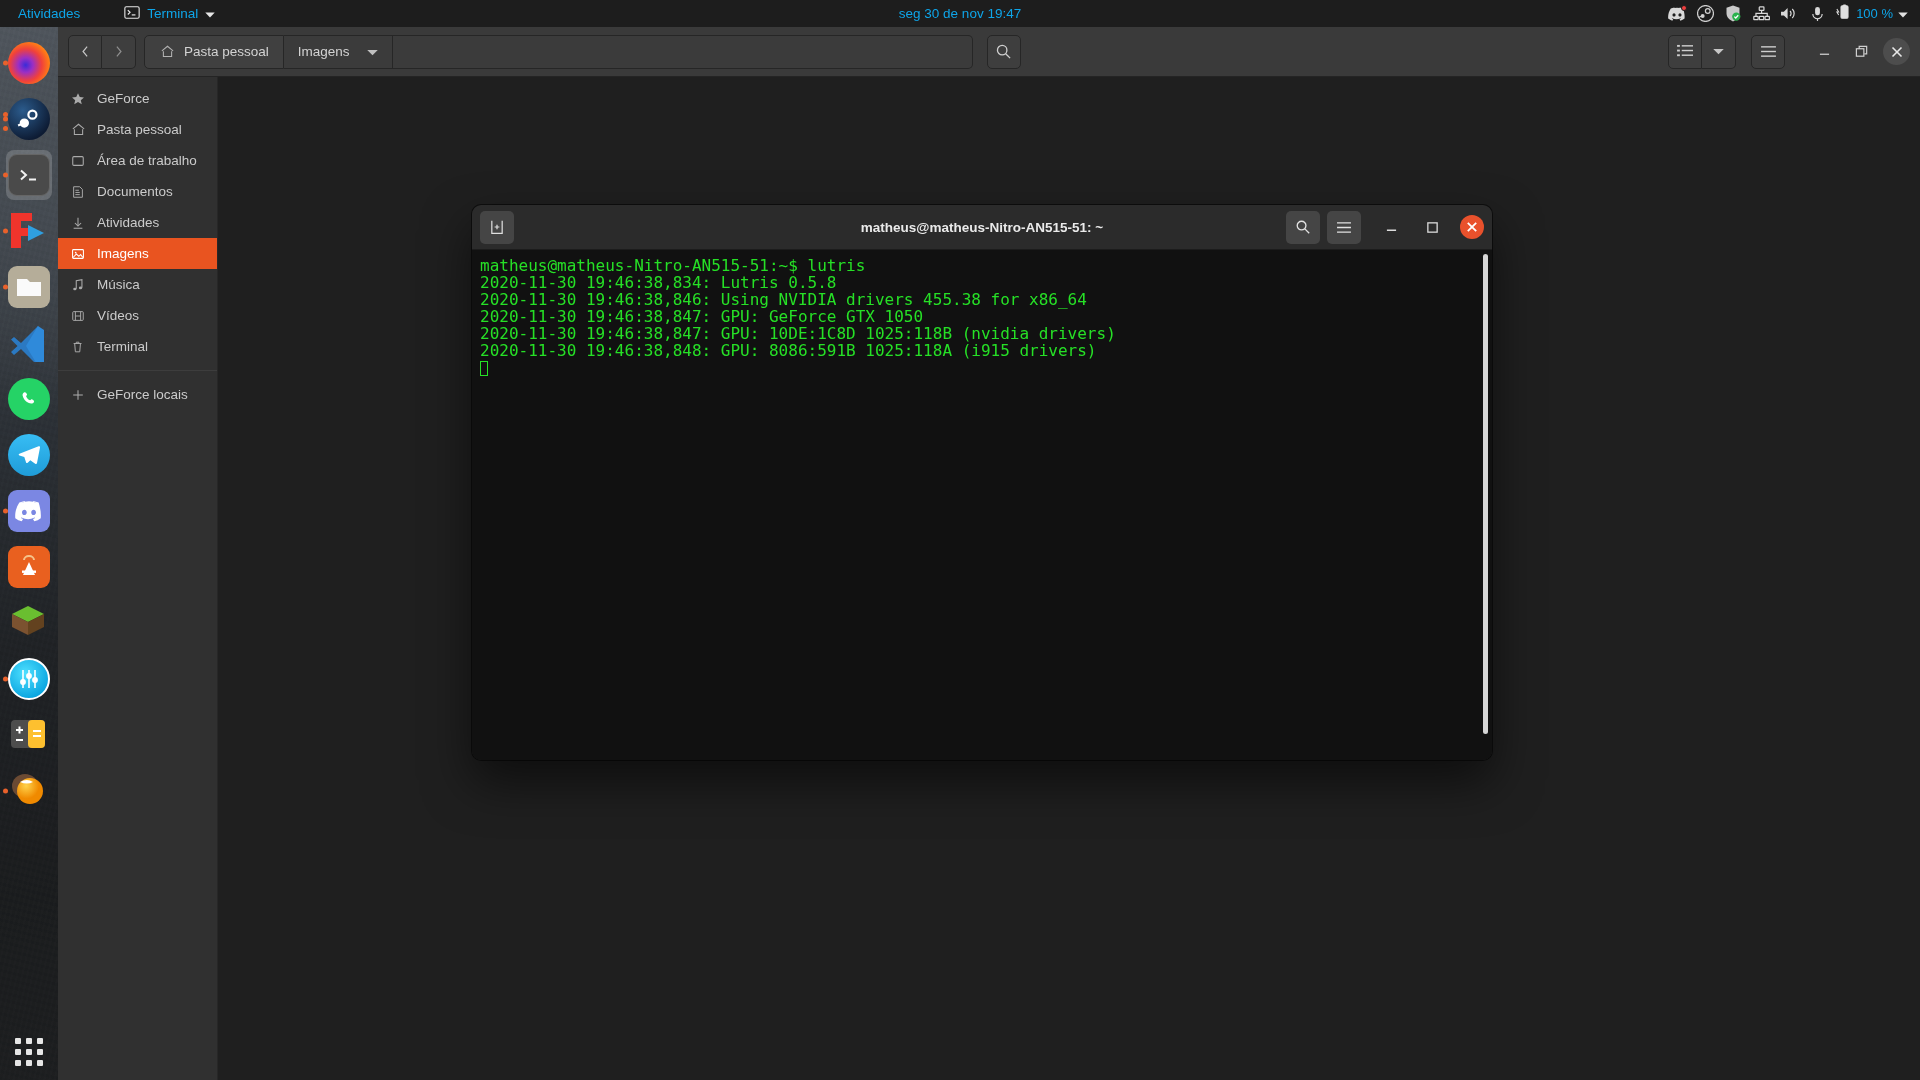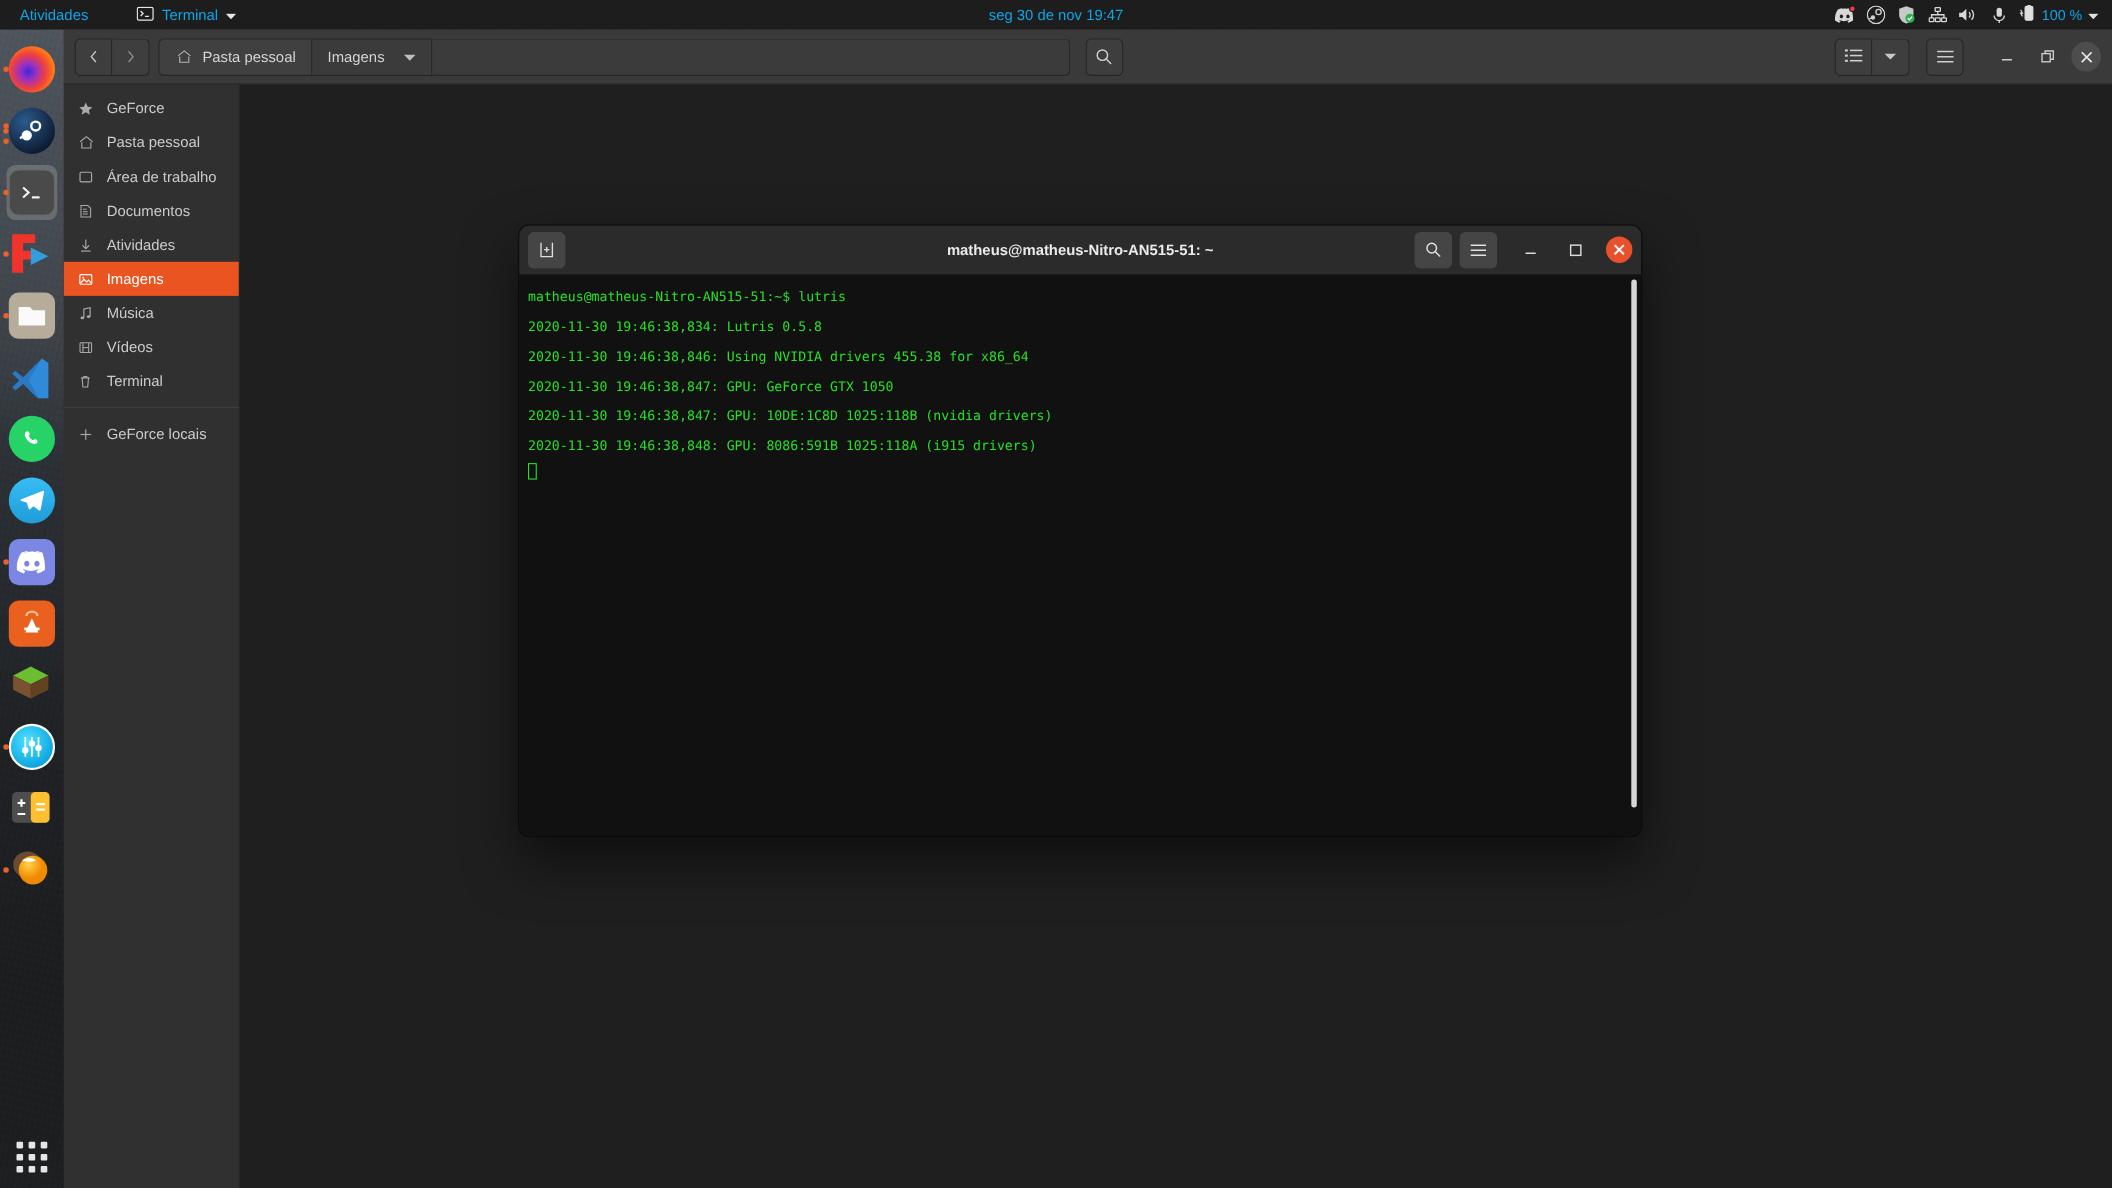--- a/index.html
+++ b/index.html
@@ -155,21 +155,21 @@
   #term-close {
     width:24px; height:24px; border-radius:50%; background:#e9512c;
     display:flex; align-items:center; justify-content:center; cursor:pointer; margin-left:4px;
   }
   #term-body {
     flex:1; background:#111111; position:relative; overflow:hidden;
     padding:7px 0 0 4px;
   }
   #term-text {
     font-family:"DejaVu Sans Mono","Liberation Mono",monospace;
-    font-size:12px; line-height:27px; color:#26e026;
+    font-size:16px; line-height:17px; color:#26e026;
     white-space:pre; padding-left:4px;
   }
   #cursor {
     width:8px; height:15px; border:1px solid #26e026; margin-left:4px; margin-top:2px;
   }
   #term-scroll {
     position:absolute; right:4px; top:4px; width:5px; height:480px;
     background:#d6d6d6; border-radius:3px; cursor:pointer;
   }
 </style>

